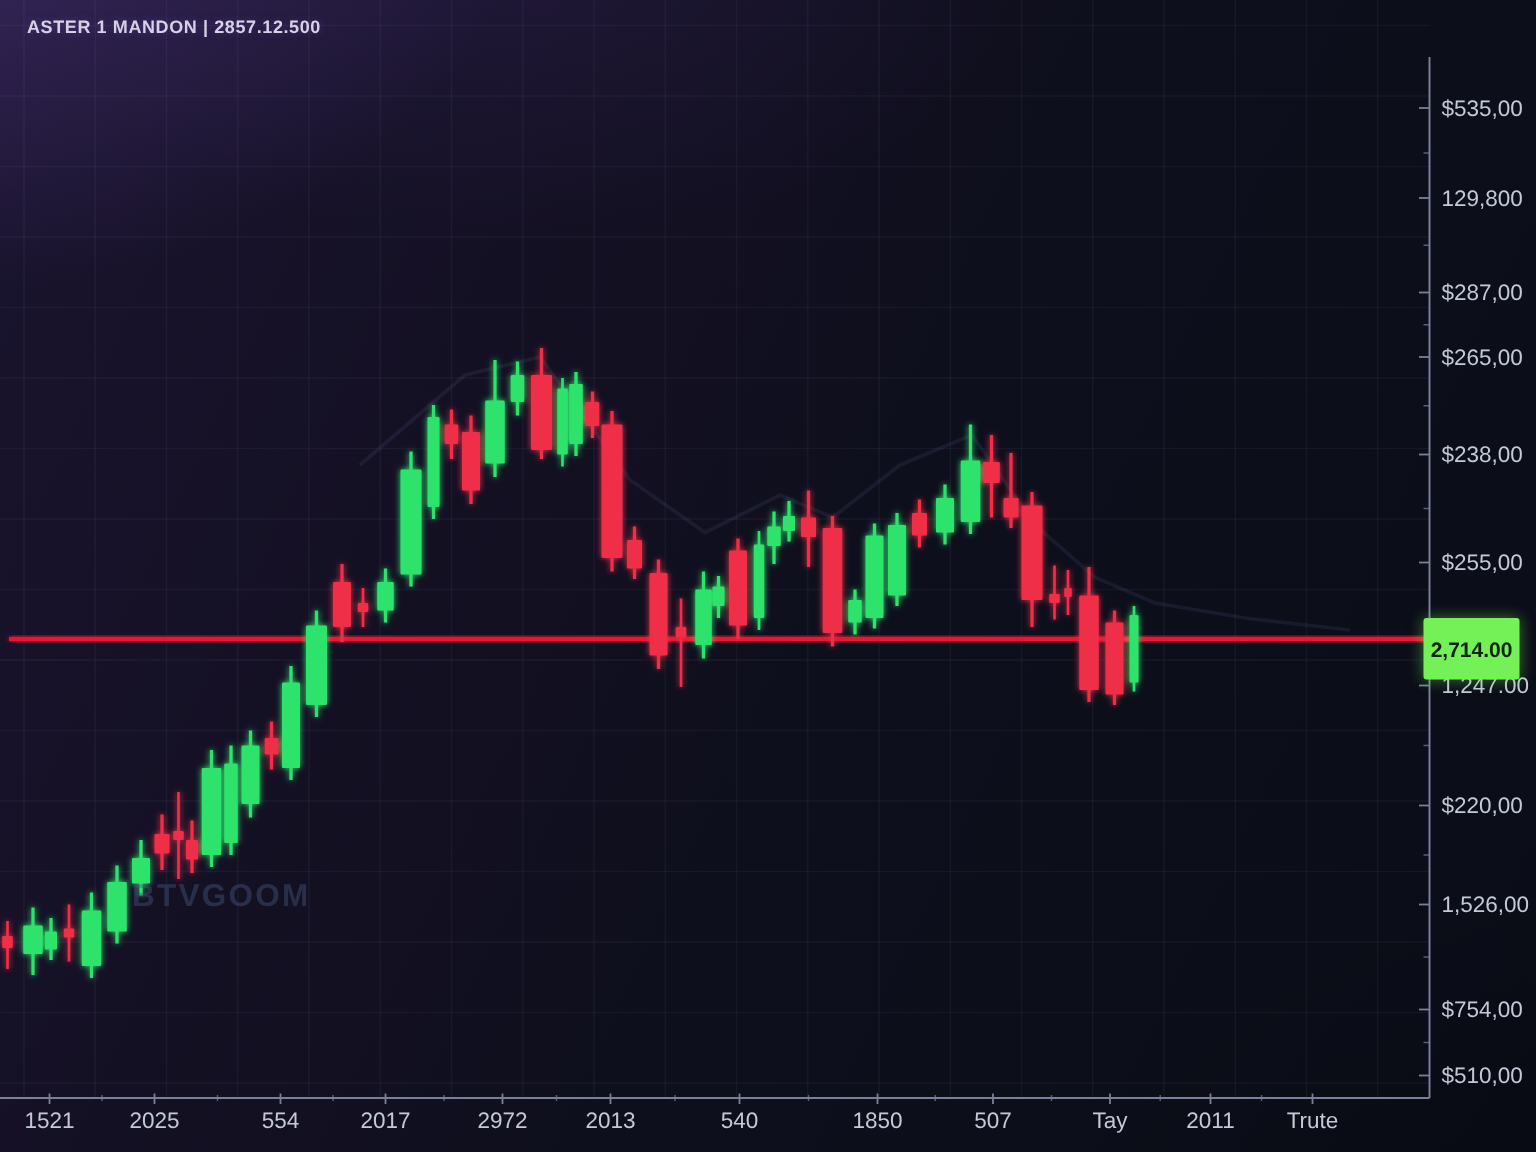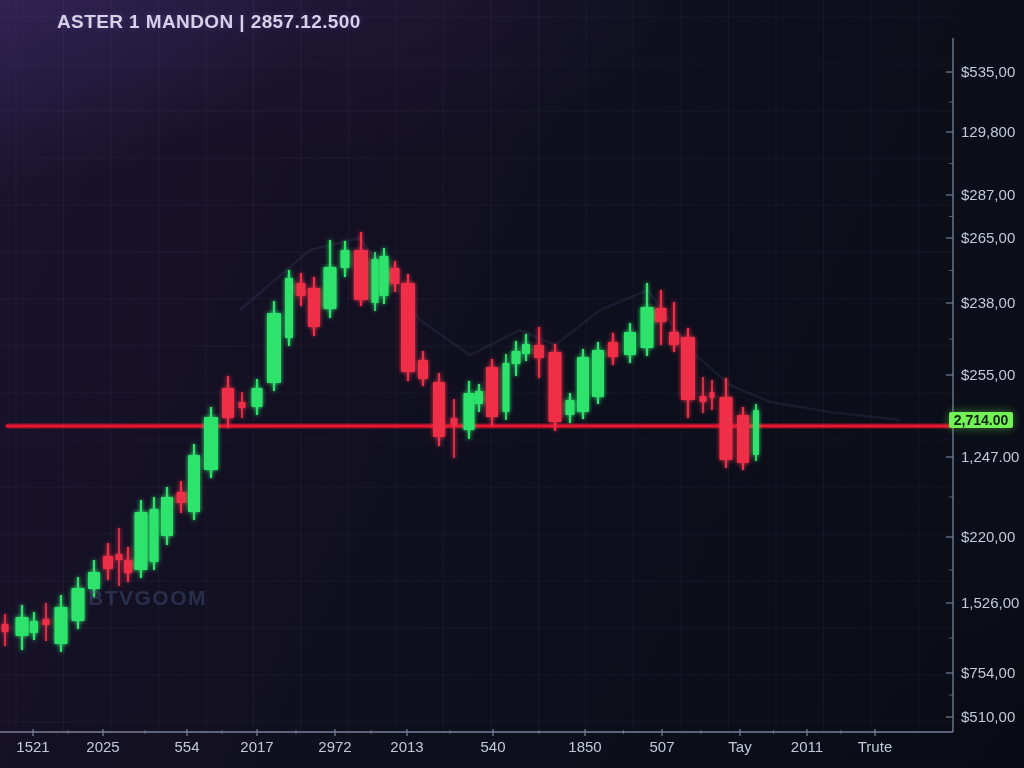--- a/index.html
+++ b/index.html
@@ -9,30 +9,30 @@
     background:
       radial-gradient(640px 430px at -50px -70px, rgba(106,72,170,0.40), rgba(106,72,170,0) 62%),
       radial-gradient(560px 320px at 34% -4%, rgba(72,52,126,0.20), rgba(72,52,126,0) 60%),
       radial-gradient(700px 500px at 108% 112%, rgba(6,8,14,0.55), rgba(6,8,14,0) 55%),
       linear-gradient(115deg,#1a142f 0%,#141023 32%,#0d0f1c 58%,#0a0c16 100%);
   }
   svg{position:absolute;left:0;top:0;display:block;}
   svg text{font-family:"Liberation Sans","DejaVu Sans",sans-serif;}
   .chart-title{
     position:absolute;left:18px;top:11px;
-    font-size:19px;font-weight:600;letter-spacing:.4px;
-    color:#d6d1e6;text-shadow:0 0 6px rgba(120,90,200,.35);margin-left:39px;
+    font-size:12px;font-weight:600;letter-spacing:.4px;
+    color:#d6d1e6;text-shadow:0 0 6px rgba(120,90,200,.35);
   }
   .watermark{
     position:absolute;left:88px;top:586px;
     font-size:21px;font-weight:700;letter-spacing:1.5px;
     color:rgba(72,88,130,0.42);
   }
   .price-tag{
-    position:absolute;left:949px;top:412px;width:64px;height:16px;
+    position:absolute;left:949px;top:412px;width:64px;height:41px;
     background:#74f157;border-radius:2px;
     display:flex;align-items:center;justify-content:center;
     font-size:14px;font-weight:700;color:#0a2208;
     box-shadow:0 0 10px rgba(116,241,87,.45);
   }
 </style>
 </head>
 <body>
 
 <div class="stage">

